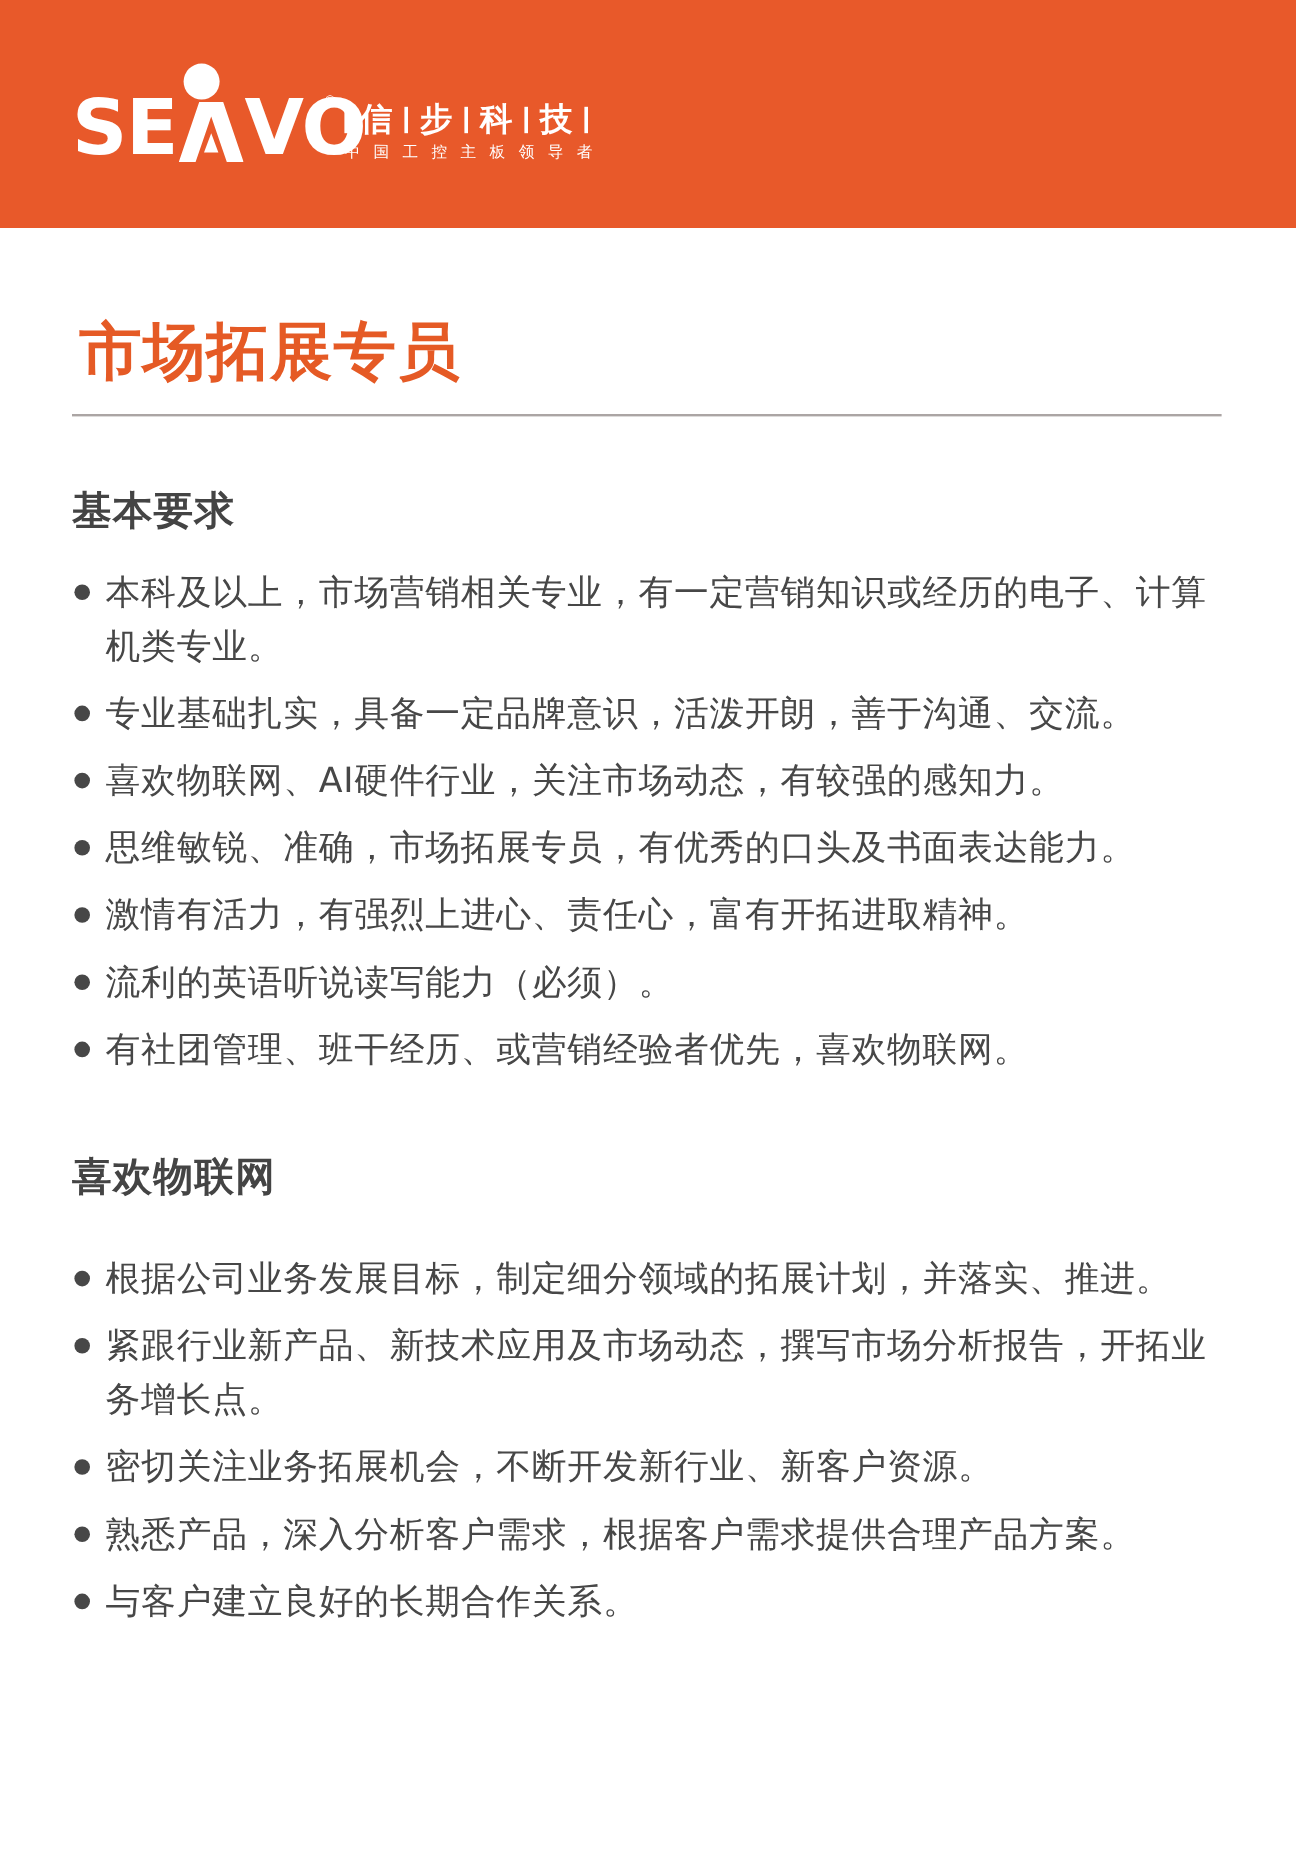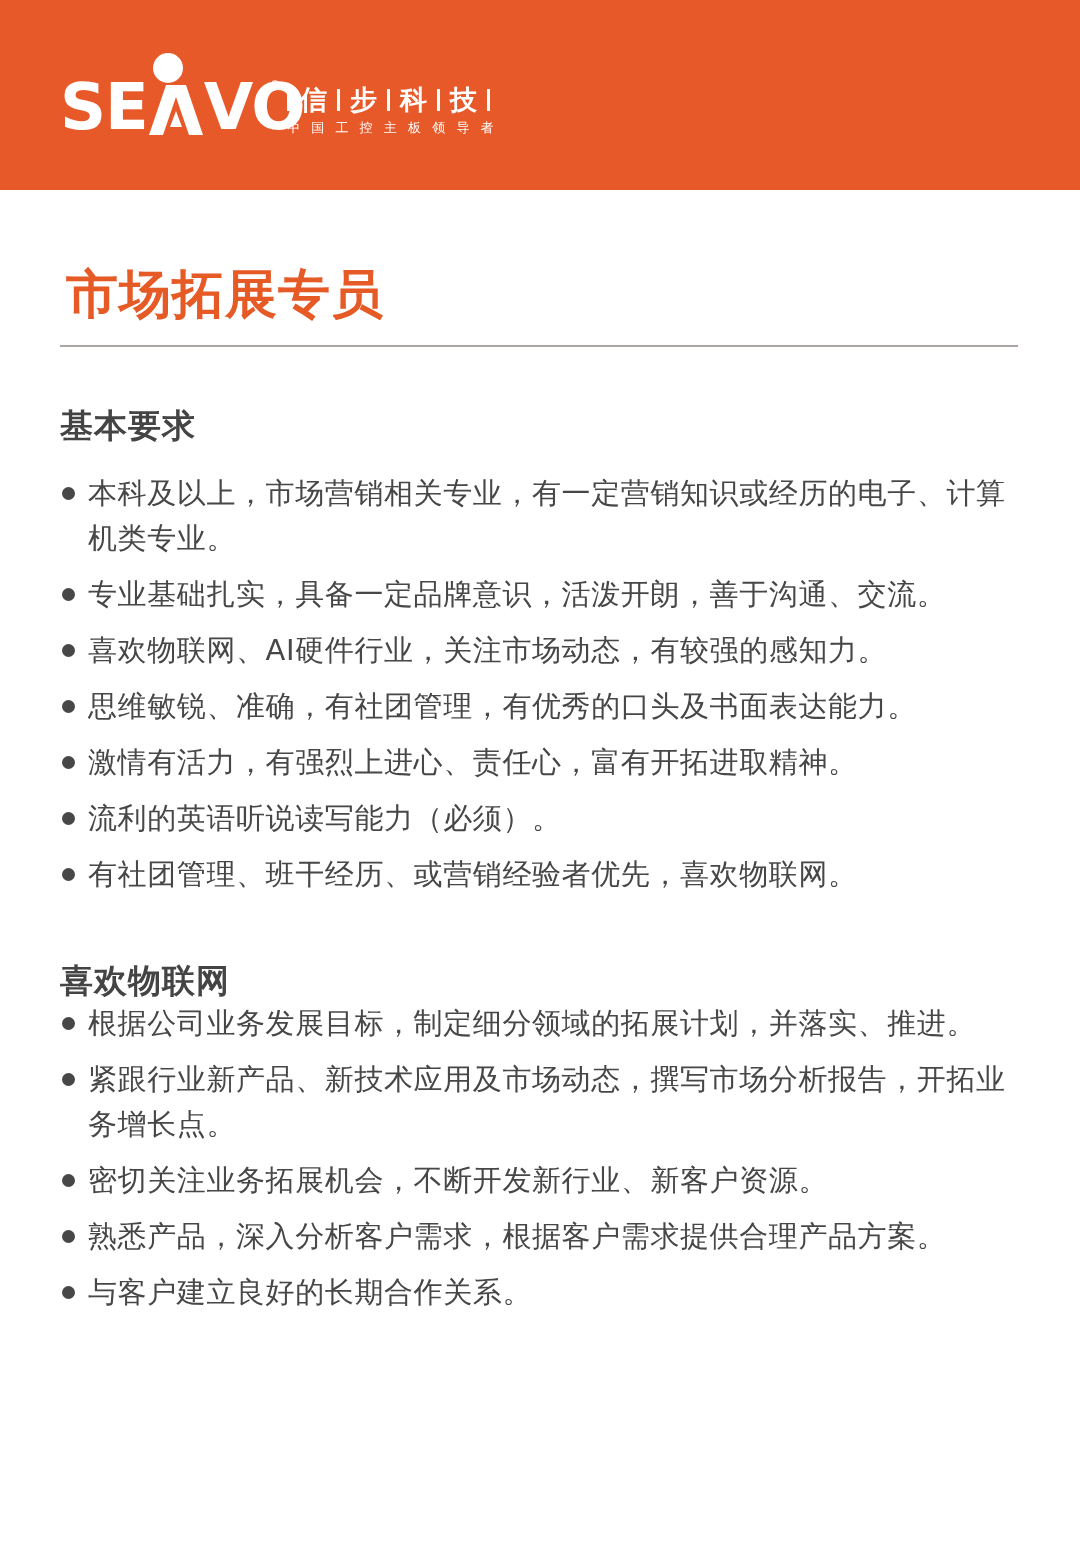--- a/index.html
+++ b/index.html
@@ -62,21 +62,21 @@
       font-size: 29px; line-height: 45px; margin-bottom: 11px;
       letter-spacing: 0.6px;
     }
     .bullet {
       position: absolute; left: 2px; top: 16px; width: 13px; height: 13px;
       border-radius: 50%; background: #474747;
     }
     #sec1 { top: 406px; }
     #sec1 .list { margin-top: 25px; }
     #sec2 { top: 961px; }
-    #sec2 .list { }
+    #sec2 .list { margin-top: 42px; }
   </style>
 </head>
 <body>
 
 <div class="header">
   <div class="logo-dot"></div>
   <div class="logo-word">
     <span>SE</span>
     <span class="logo-a">
       <svg width="54" height="50" viewBox="0 0 54 50">
@@ -104,21 +104,21 @@
 
 <h1 class="title">市场拓展专员</h1>
 <div class="divider"></div>
 
 <section class="section" id="sec1">
   <h2 class="section-heading">基本要求</h2>
   <ul class="list">
     <li class="list-item"><span class="bullet"></span><span>本科及以上，市场营销相关专业，有一定营销知识或经历的电子、计算机类专业。</span></li>
     <li class="list-item"><span class="bullet"></span><span>专业基础扎实，具备一定品牌意识，活泼开朗，善于沟通、交流。</span></li>
     <li class="list-item"><span class="bullet"></span><span>喜欢物联网、AI硬件行业，关注市场动态，有较强的感知力。</span></li>
-    <li class="list-item"><span class="bullet"></span><span>思维敏锐、准确，有社团管理，有优秀的口头及书面表达能力。</span></li>
+    <li class="list-item"><span class="bullet"></span><span>思维敏锐、准确，市场拓展专员，有优秀的口头及书面表达能力。</span></li>
     <li class="list-item"><span class="bullet"></span><span>激情有活力，有强烈上进心、责任心，富有开拓进取精神。</span></li>
     <li class="list-item"><span class="bullet"></span><span>流利的英语听说读写能力（必须）。</span></li>
     <li class="list-item"><span class="bullet"></span><span>有社团管理、班干经历、或营销经验者优先，喜欢物联网。</span></li>
   </ul>
 </section>
 
 <section class="section" id="sec2">
   <h2 class="section-heading">喜欢物联网</h2>
   <ul class="list">
     <li class="list-item"><span class="bullet"></span><span>根据公司业务发展目标，制定细分领域的拓展计划，并落实、推进。</span></li>

